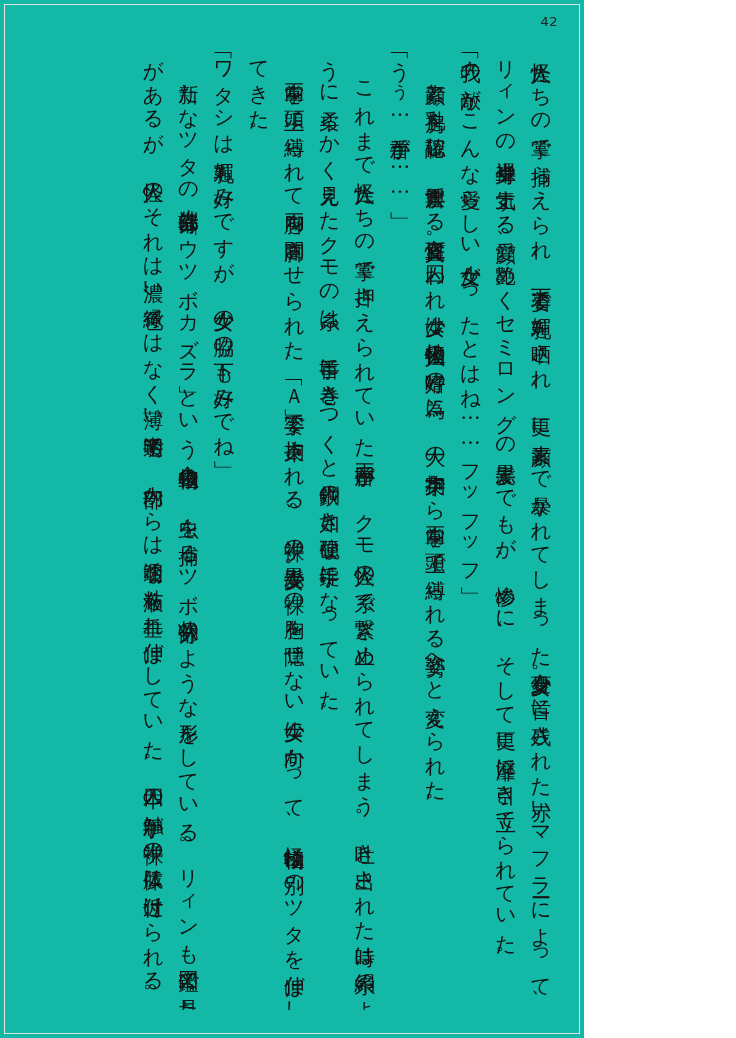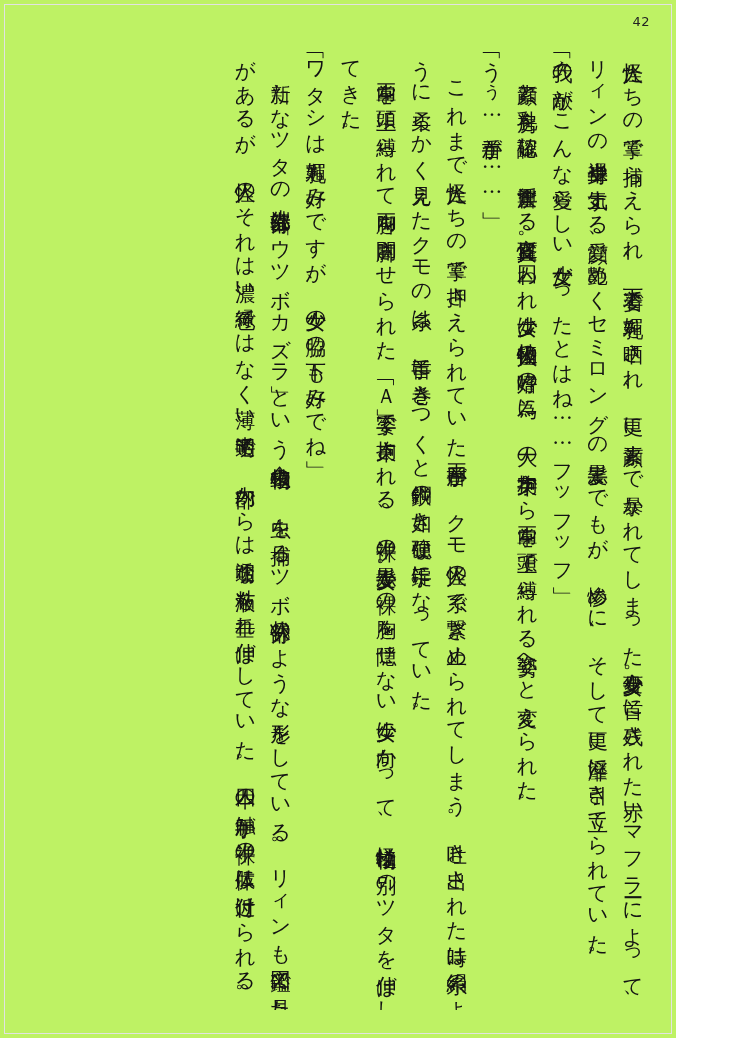--- a/index.html
+++ b/index.html
@@ -5,23 +5,23 @@
   html, body {
     margin: 0;
     padding: 0;
     background: #ffffff;
   }
   body {
     font-family: "DejaVu Serif", "Liberation Serif", serif;
   }
   .page {
     position: relative;
-    width: 676px;
+    width: 584px;
     height: 1038px;
-    background: #bef264;
+    background: #14b8a6;
     box-sizing: border-box;
     overflow: hidden;
   }
   
   .page-frame {
     position: absolute;
     top: 4px;
     left: 4px;
     right: 4px;
     bottom: 4px;

